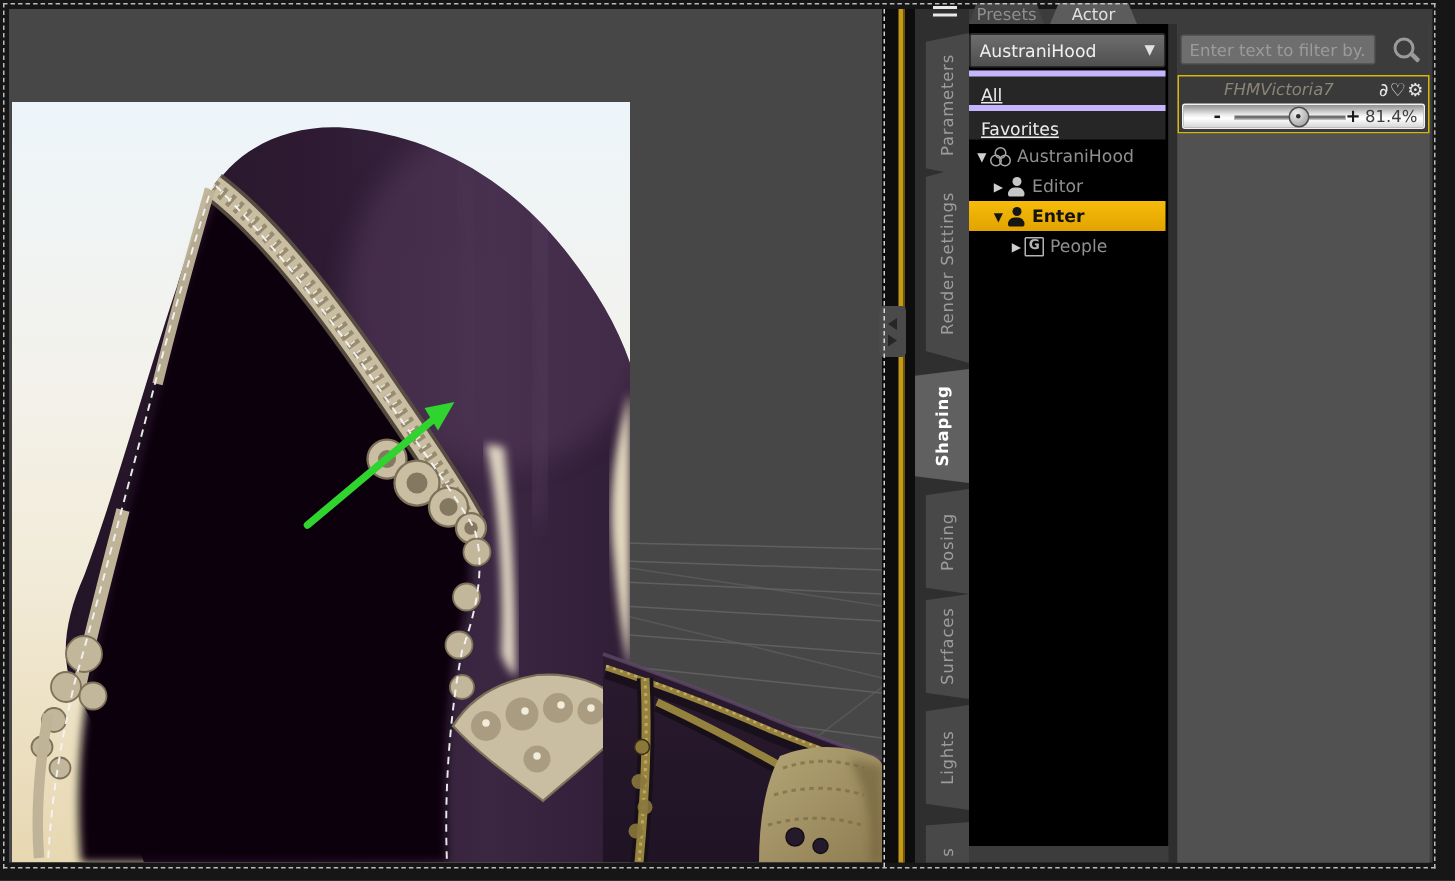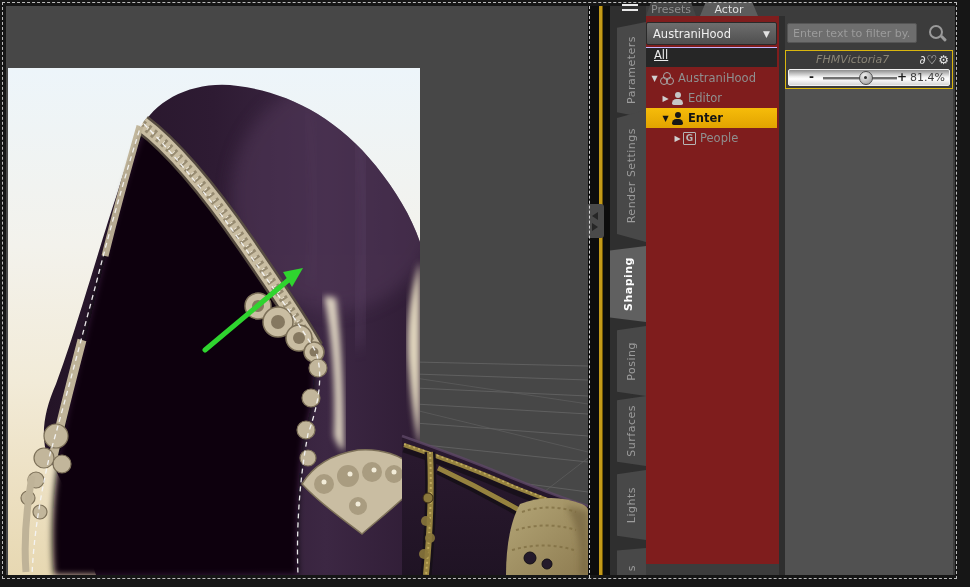--- a/index.html
+++ b/index.html
@@ -32,29 +32,29 @@
   .burger{position:absolute;left:12px;top:-2px;width:16px;height:10px;z-index:5;cursor:pointer;}
   .burger i{display:block;height:2px;background:#e8e8e8;margin-bottom:3px;}
   .content{position:absolute;left:36px;right:0;top:0;bottom:0;}
   
   .toptabs{position:absolute;top:-4px;left:0;height:14px;width:100%;}
   .ttab{position:absolute;top:0;height:14px;overflow:hidden;color:#8f8f8f;font-size:11px;
         display:flex;align-items:flex-end;justify-content:center;background:#454545;cursor:pointer;
         clip-path:polygon(10% 0,90% 0,100% 100%,0 100%);}
   .ttab.active{background:#5c5c5c;color:#e0e0e0;}
   
-  .leftcol{position:absolute;left:0;top:10px;width:133px;bottom:11px;background:#7f1d1d;}
+  .leftcol{position:absolute;left:0;top:10px;width:133px;bottom:11px;background:#000000;}
   .dropdown{margin:6px 2px 0 0;height:23px;background:linear-gradient(#6e6e6e,#4f4f4f);
             border:1px solid #2a2a2a;border-radius:2px;display:flex;align-items:center;
             color:#f0f0f0;font-size:11.5px;padding:0 6px;cursor:pointer;box-sizing:border-box;}
   .dropdown .lbl{flex:1;overflow:hidden;white-space:nowrap;}
   .dropdown .arr{font-size:9px;color:#e2e2e2;}
   .flist{margin:2px 2px 0 0;}
-  .frow{height:19px;background:#262626;border-top:1px solid #c4b5fd;color:#ececec;font-size:11.5px;
-        display:flex;align-items:flex-start;padding-left:8px;cursor:pointer;text-decoration:underline;}
+  .frow{height:19px;background:#262626;border-top:4px solid #c4b5fd;color:#ececec;font-size:11.5px;
+        display:flex;align-items:flex-end;padding-left:8px;cursor:pointer;text-decoration:underline;}
   .tree{margin:1px 2px 0 0;}
   .trow{height:20px;display:flex;align-items:center;font-size:11.5px;color:#8f8f8f;cursor:pointer;}
   .trow .exp{width:11px;font-size:8px;text-align:center;color:#cfcfcf;flex:none;}
   .trow.sel{background:linear-gradient(#f6bc0a,#e2a300);color:#141414;font-weight:bold;}
   .trow.sel .exp{color:#141414;}
   .trow .tlabel{margin-left:4px;white-space:nowrap;}
   .d0{padding-left:3px;} .d1{padding-left:14px;} .d2{padding-left:26px;}
   
   .bust{position:relative;width:13px;height:13px;flex:none;}
   .bust:before{content:"";position:absolute;left:3.5px;top:0;width:6px;height:6px;border-radius:50%;background:#c6c6c6;}
@@ -323,20 +323,23 @@
 
       <div class="leftcol">
         <div class="dropdown">
           <span class="lbl">AustraniHood</span>
           <span class="arr">▼</span>
         </div>
         <div class="flist">
           <div class="frow">
               <span>All</span>
             </div>
+          <div class="frow">
+              <span>Favorites</span>
+            </div>
         </div>
         <div class="tree">
           <div class="trow d0">
             <span class="exp">▼</span>
             <span class="grp">
                 <i></i>
                 <i></i>
                 <i></i>
               </span>
             <span class="tlabel">AustraniHood</span>

